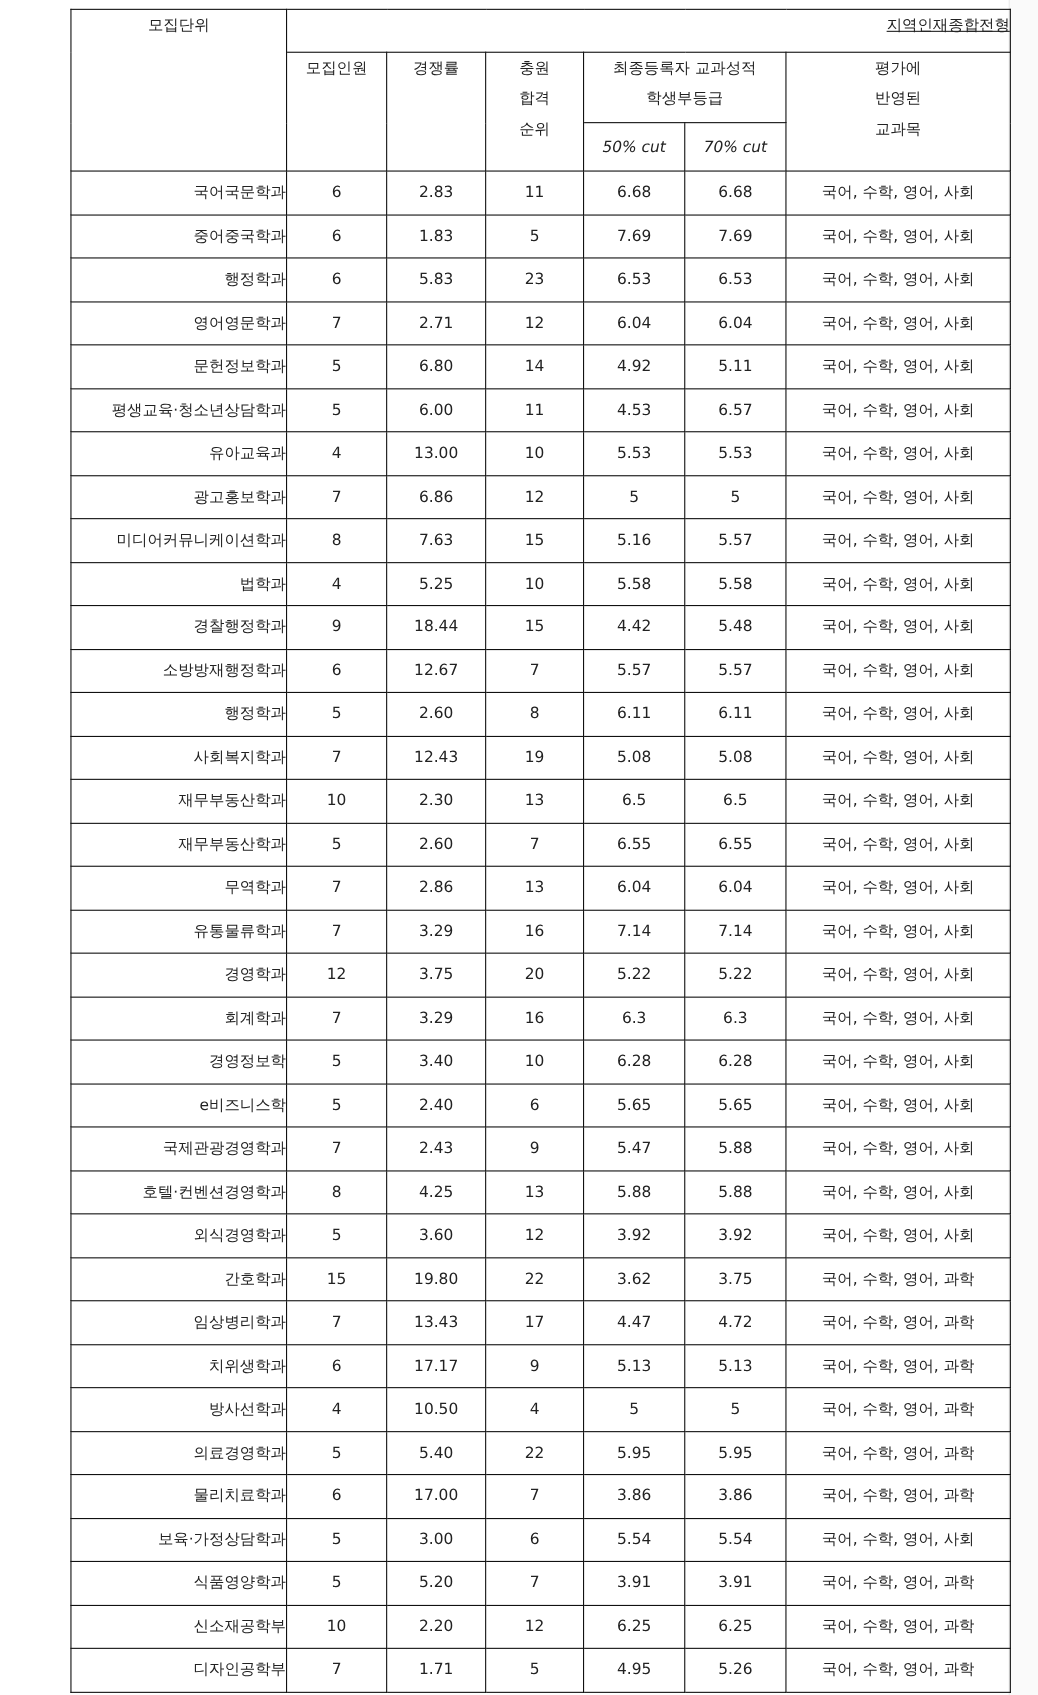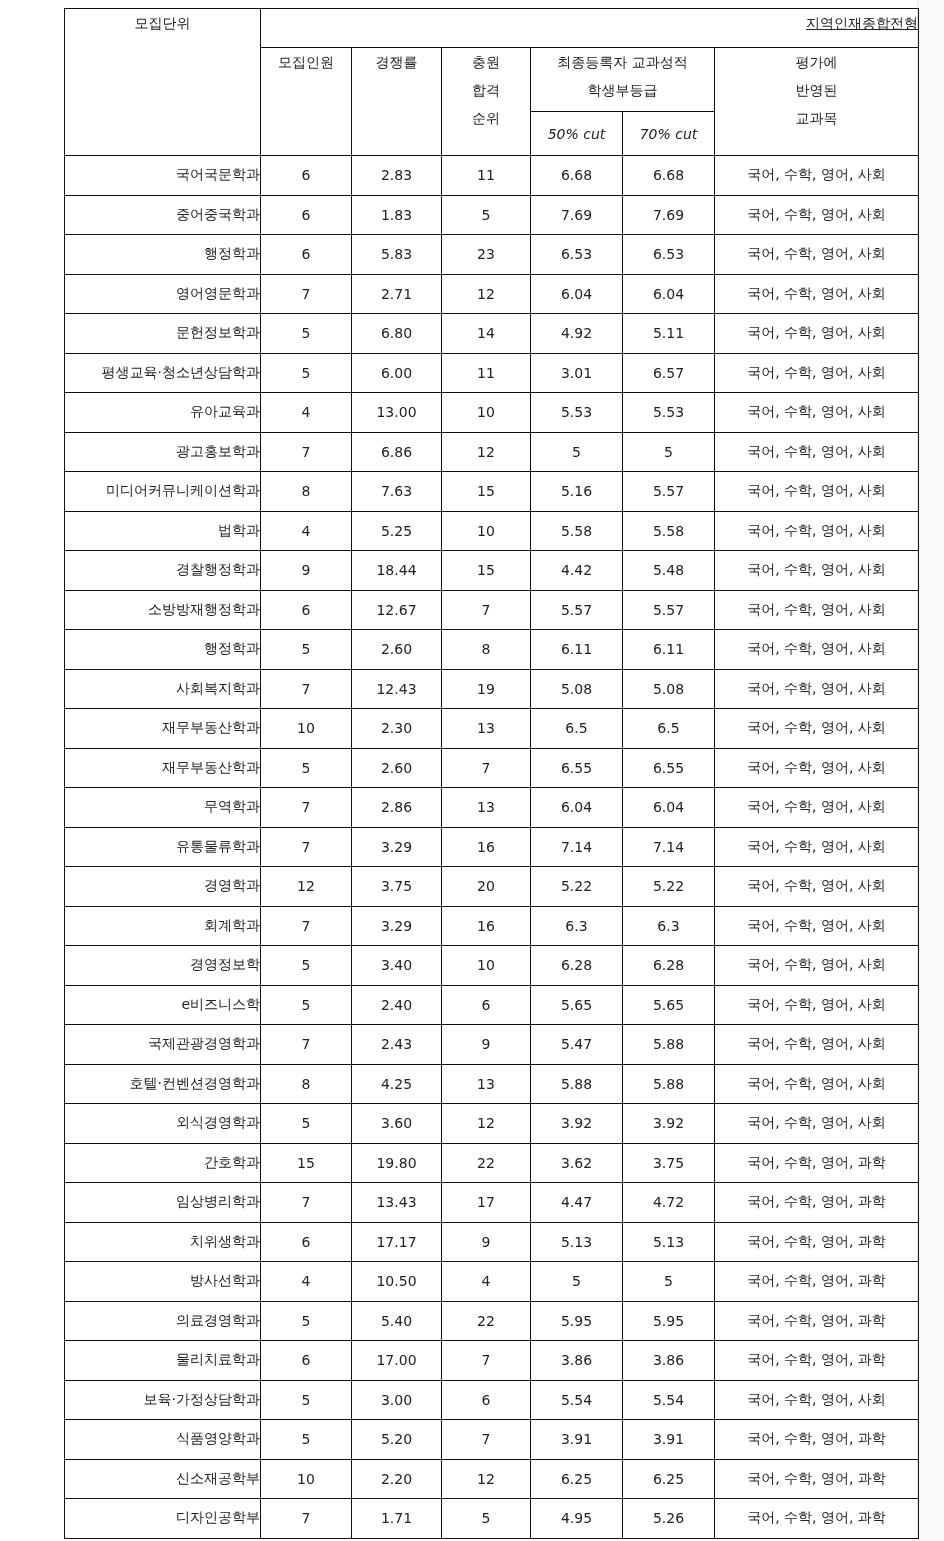--- a/index.html
+++ b/index.html
@@ -110,21 +110,21 @@
         <td>14</td>
         <td>4.92</td>
         <td>5.11</td>
         <td class="subj">국어, 수학, 영어, 사회</td>
       </tr>
       <tr>
         <td class="dept">평생교육·청소년상담학과</td>
         <td>5</td>
         <td>6.00</td>
         <td>11</td>
-        <td>3.01</td>
+        <td>4.53</td>
         <td>6.57</td>
         <td class="subj">국어, 수학, 영어, 사회</td>
       </tr>
       <tr>
         <td class="dept">유아교육과</td>
         <td>4</td>
         <td>13.00</td>
         <td>10</td>
         <td>5.53</td>
         <td>5.53</td>

